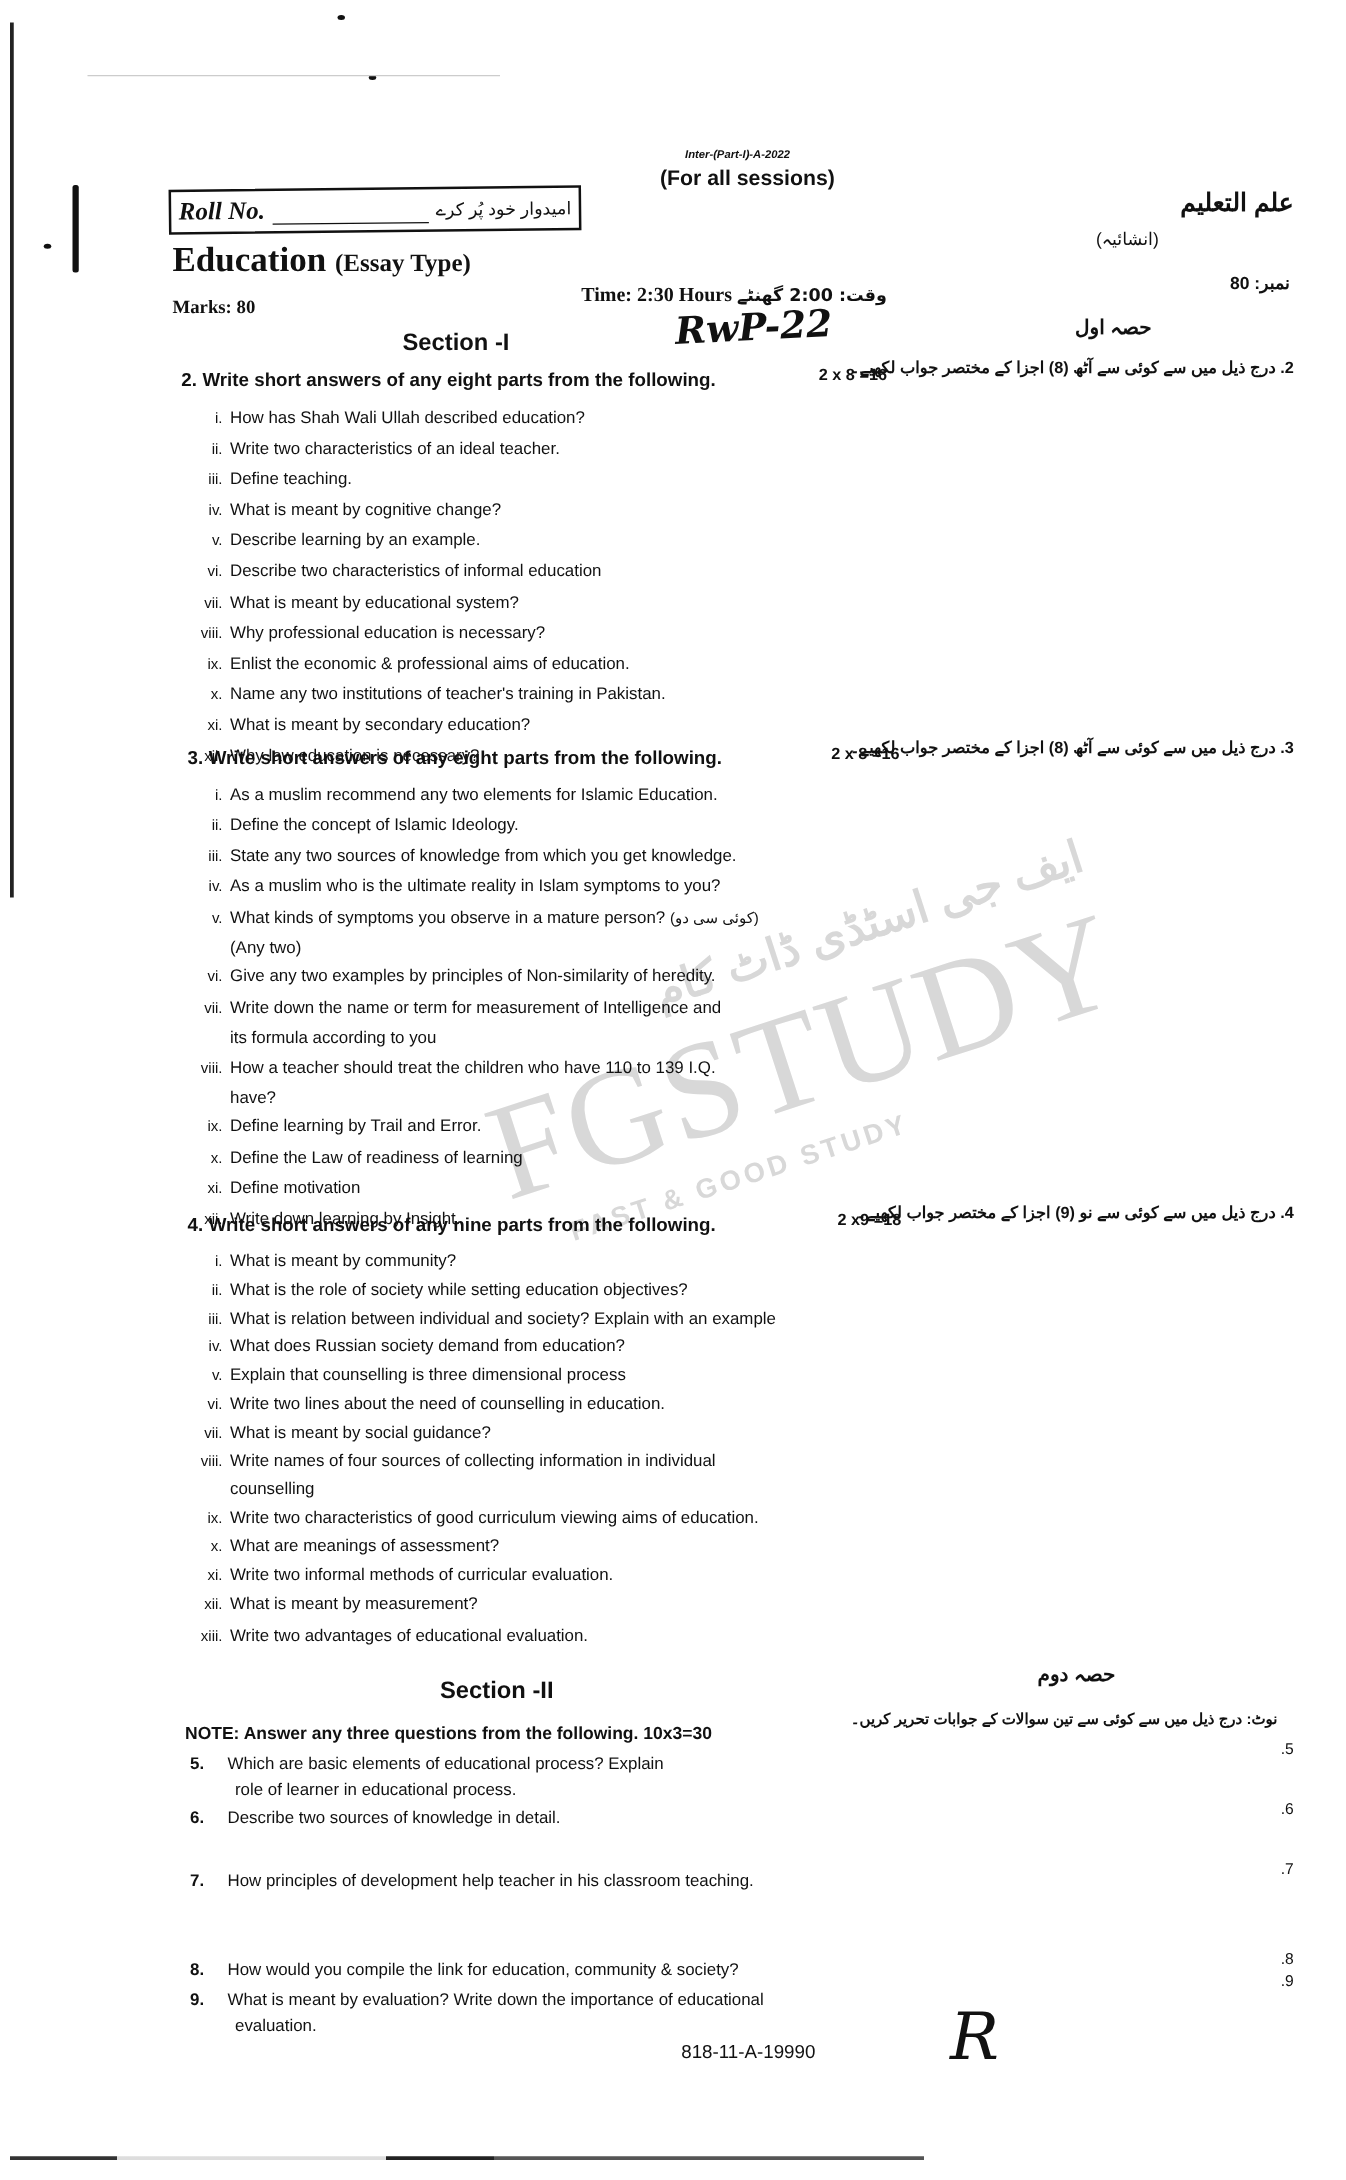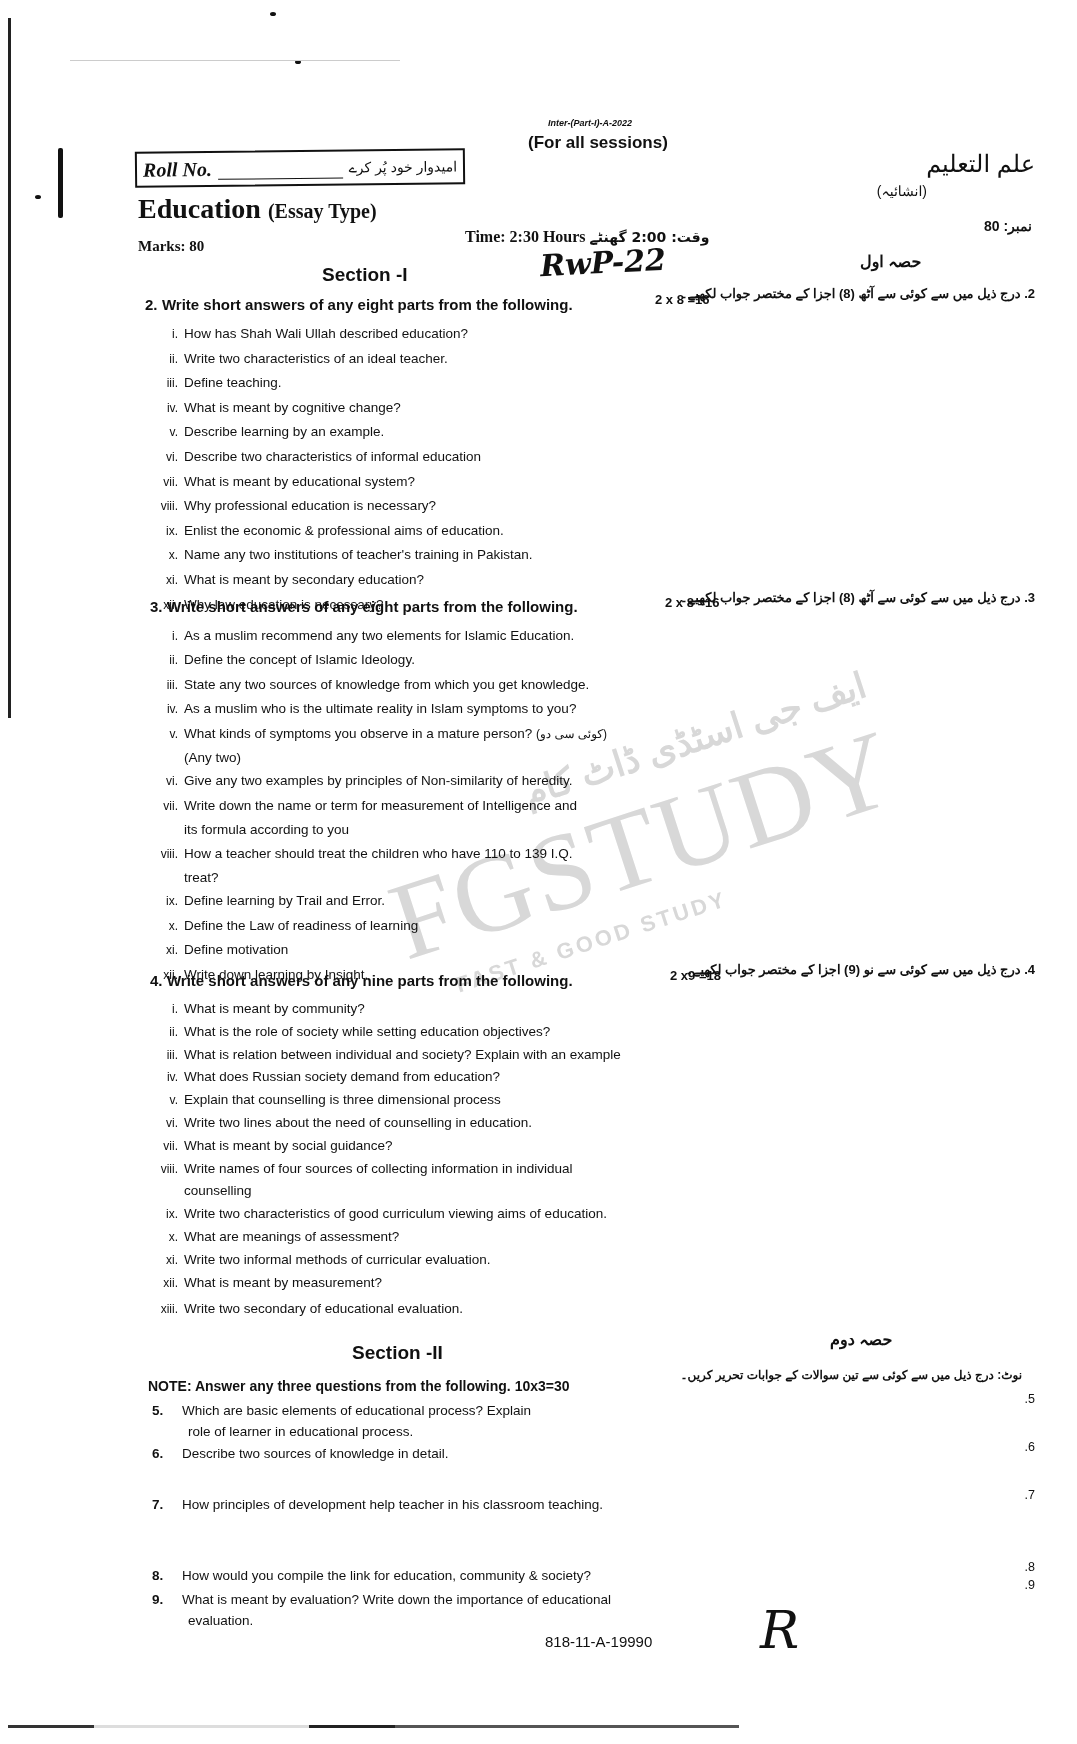--- a/index.html
+++ b/index.html
@@ -25,21 +25,21 @@
 
   .subject { left: 138px; top: 193px; font-family: "Liberation Serif", serif; font-weight: bold; font-size: 28px; }
   .subject small { font-size: 20px; font-weight: bold; }
   .marks { left: 138px; top: 238px; font-family: "Liberation Serif", serif; font-weight: bold; font-size: 15px; }
   .paper-code-top { left: 548px; top: 118px; font-size: 9px; font-style: italic; font-weight: bold; }
   .sessions { left: 528px; top: 133px; font-size: 17px; font-weight: bold; }
   .time { left: 465px; top: 228px; font-family: "Liberation Serif", serif; font-weight: bold; font-size: 16px; }
   .time .urdu { font-family: "DejaVu Sans", sans-serif; font-size: 14px; }
   .handwritten-code { left: 540px; top: 245px; font-family: "DejaVu Serif", serif; font-size: 30px; font-weight: bold; font-style: italic; transform: rotate(-3deg); }
 
-  .urdu-title { right: 42px; top: 150px; font-size: 24px; font-weight: normal; direction: rtl; }
+  .urdu-title { right: 42px; top: 150px; font-size: 20px; font-weight: bold; direction: rtl; }
   .urdu-subtitle { right: 150px; top: 183px; font-size: 14px; direction: rtl; }
   .urdu-marks { right: 45px; top: 218px; font-size: 14px; font-weight: bold; direction: rtl; }
 
   .section-title { font-weight: bold; font-size: 19px; }
   .section-urdu { font-size: 16px; font-weight: bold; direction: rtl; }
 
   .q-head { font-weight: bold; font-size: 15px; white-space: nowrap; }
   .q-marks { font-weight: bold; font-size: 13px; white-space: nowrap; }
   .item { font-size: 13.5px; white-space: nowrap; }
   .item .num { display: inline-block; width: 28px; text-align: right; margin-right: 6px; font-size: 12px; }
@@ -133,21 +133,21 @@
 </div>
 <div class="abs q-marks" style="left:665px;top:595px;">2 x 8 =16</div>
 <div class="abs" style="left:150px;top:624px;line-height:23.4px;">
   <div class="item"><span class="num">i.</span><span>As a muslim recommend any two elements for Islamic Education.</span></div>
   <div class="item"><span class="num">ii.</span><span>Define the concept of Islamic Ideology.</span></div>
   <div class="item"><span class="num">iii.</span><span>State any two sources of knowledge from which you get knowledge.</span></div>
   <div class="item"><span class="num">iv.</span><span>As a muslim who is the ultimate reality in Islam symptoms to you?</span></div>
   <div class="item"><span class="num">v.</span><span>What kinds of symptoms you observe in a mature person?</span> <span style="font-size:12px;">(کوئی سی دو)</span><span class="wrap">(Any two)</span></div>
   <div class="item"><span class="num">vi.</span><span>Give any two examples by principles of Non-similarity of heredity.</span></div>
   <div class="item"><span class="num">vii.</span><span>Write down the name or term for measurement of Intelligence and</span><span class="wrap">its formula according to you</span></div>
-  <div class="item"><span class="num">viii.</span><span>How a teacher should treat the children who have 110 to 139 I.Q.</span><span class="wrap">treat?</span></div>
+  <div class="item"><span class="num">viii.</span><span>How a teacher should treat the children who have 110 to 139 I.Q.</span><span class="wrap">have?</span></div>
   <div class="item"><span class="num">ix.</span><span>Define learning by Trail and Error.</span></div>
   <div class="item"><span class="num">x.</span><span>Define the Law of readiness of learning</span></div>
   <div class="item"><span class="num">xi.</span><span>Define motivation</span></div>
   <div class="item"><span class="num">xii.</span><span>Write down learning by Insight.</span></div>
 </div>
 <div class="abs urdu-head" style="right:42px;top:590px;">
   <span>3.</span>
   <span>درج ذیل میں سے کوئی سے آٹھ (8) اجزا کے مختصر جواب لکھیے۔</span>
 </div>
 
@@ -162,21 +162,21 @@
   <div class="item"><span class="num">iii.</span><span>What is relation between individual and society? Explain with an example</span></div>
   <div class="item"><span class="num">iv.</span><span>What does Russian society demand from education?</span></div>
   <div class="item"><span class="num">v.</span><span>Explain that counselling is three dimensional process</span></div>
   <div class="item"><span class="num">vi.</span><span>Write two lines about the need of counselling in education.</span></div>
   <div class="item"><span class="num">vii.</span><span>What is meant by social guidance?</span></div>
   <div class="item"><span class="num">viii.</span><span>Write names of four sources of collecting information in individual</span><span class="wrap">counselling</span></div>
   <div class="item"><span class="num">ix.</span><span>Write two characteristics of good curriculum viewing aims of education.</span></div>
   <div class="item"><span class="num">x.</span><span>What are meanings of assessment?</span></div>
   <div class="item"><span class="num">xi.</span><span>Write two informal methods of curricular evaluation.</span></div>
   <div class="item"><span class="num">xii.</span><span>What is meant by measurement?</span></div>
-  <div class="item" style="margin-top:4px;"><span class="num">xiii.</span><span>Write two secondary of educational evaluation.</span></div>
+  <div class="item" style="margin-top:4px;"><span class="num">xiii.</span><span>Write two advantages of educational evaluation.</span></div>
 </div>
 <div class="abs urdu-head" style="right:42px;top:962px;">
   <span>4.</span>
   <span>درج ذیل میں سے کوئی سے نو (9) اجزا کے مختصر جواب لکھیے۔</span>
 </div>
 
 <div class="abs section-title" style="left:352px;top:1342px;">Section -II</div>
 <div class="abs section-urdu" style="left:830px;top:1330px;">حصہ دوم</div>
 <div class="abs q-head" style="left:148px;top:1378px;font-size:14px;">NOTE:  Answer any three questions from the following.  10x3=30</div>
 <div class="abs urdu-head" style="right:55px;top:1368px;font-size:12px;">نوٹ: درج ذیل میں سے کوئی سے تین سوالات کے جوابات تحریر کریں۔</div>

